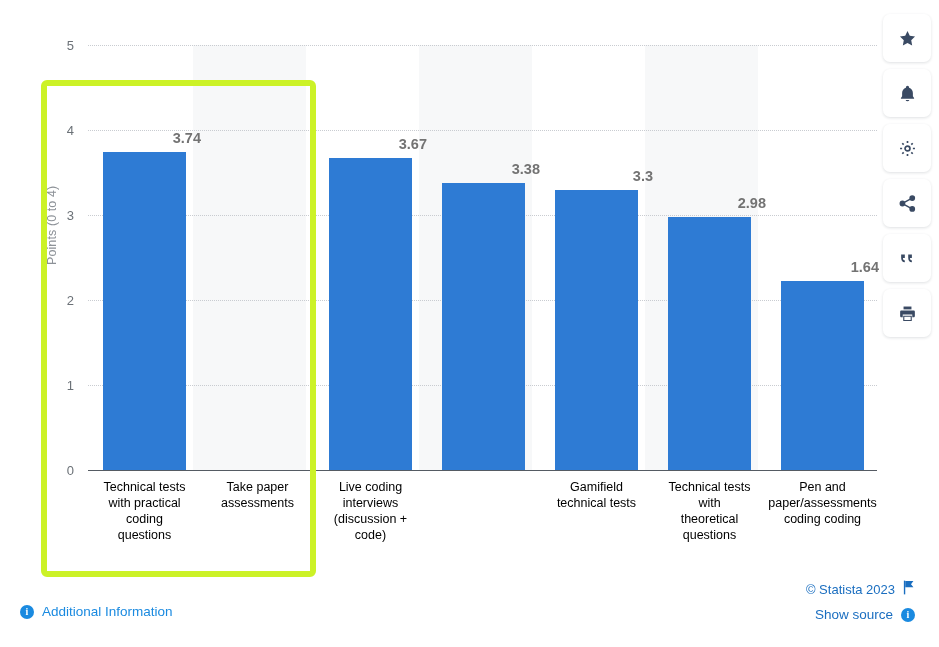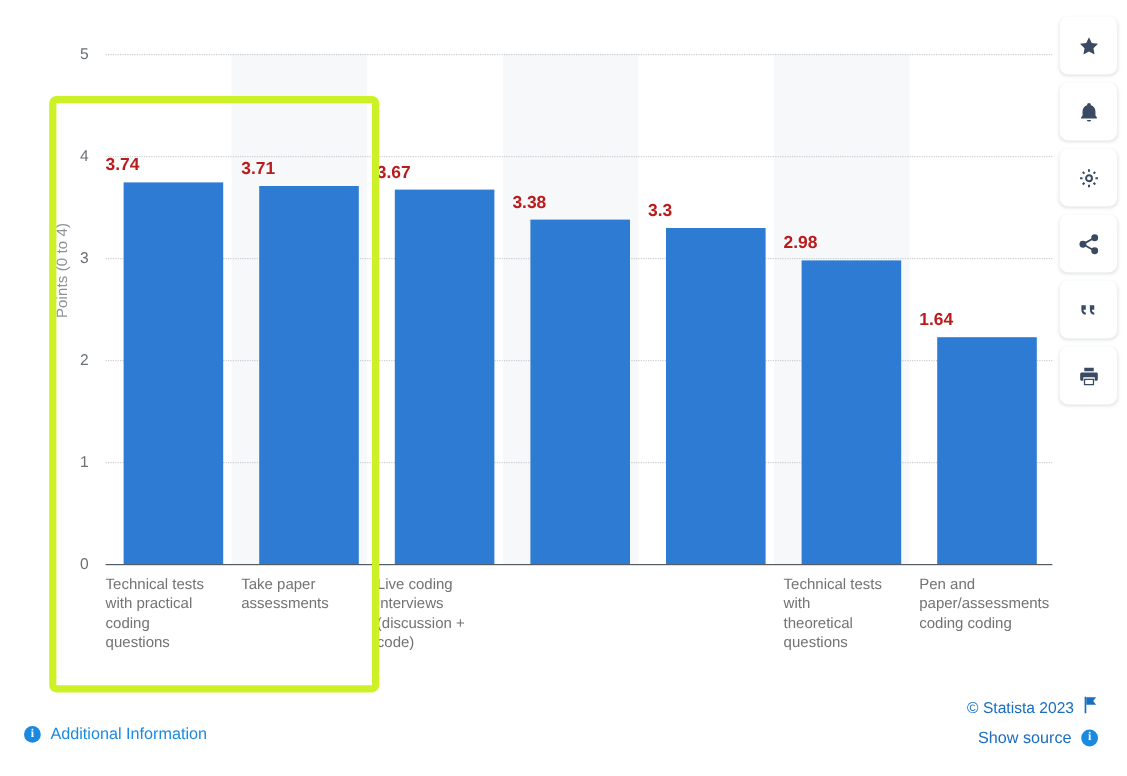--- a/index.html
+++ b/index.html
@@ -84,36 +84,36 @@
     position: absolute;
     bottom: 0;
     left: 15px;
     right: 15px;
     background: #2e7bd4;
   }
   .bar-value {
     position: absolute;
     left: 0;
     right: 0;
-    text-align: left;
+    text-align: right;
     font-size: 14.5px;
     font-weight: bold;
-    color: #b91c1c;
+    color: #737373;
     white-space: nowrap;
     margin-top: 42px;
   }
 
   
   .cat-label {
     position: absolute;
     top: 479px;
-    text-align: left;
+    text-align: center;
     font-size: 12.5px;
     line-height: 16px;
-    color: #737373;
+    color: #000000;
   }
 
   
   #highlight-box {
     position: absolute;
     left: 41px;
     top: 80px;
     width: 275px;
     height: 497px;
     border: 6px solid #ccf227;
@@ -219,24 +219,20 @@
     <div class="ytick" style="top:85px;">4</div>
     <div class="ytick" style="top:170px;">3</div>
     <div class="ytick" style="top:255px;">2</div>
     <div class="ytick" style="top:340px;">1</div>
     <div class="ytick" style="top:425px;">0</div>
 
     <div class="bar-col" style="left:0px;width:113px;">
       <div class="bar-value" style="bottom: 323.9px;">3.74</div>
       <div class="bar" style="height: 317.9px; background: rgb(46, 123, 212);"></div>
     </div>
-    <div class="bar-col" style="left:113px;width:113px;">
-      <div class="bar-value" style="bottom: 321.35px;">3.71</div>
-      <div class="bar" style="height: 315.35px; background: rgb(46, 123, 212);"></div>
-    </div>
     <div class="bar-col" style="left:226px;width:113px;">
       <div class="bar-value" style="bottom: 317.95px;">3.67</div>
       <div class="bar" style="height: 311.95px; background: rgb(46, 123, 212);"></div>
     </div>
     <div class="bar-col" style="left:339px;width:113px;">
       <div class="bar-value" style="bottom: 293.3px;">3.38</div>
       <div class="bar" style="height: 287.3px; background: rgb(46, 123, 212);"></div>
     </div>
     <div class="bar-col" style="left:452px;width:113px;">
       <div class="bar-value" style="bottom: 286.5px;">3.3</div>
@@ -260,20 +256,24 @@
     </div>
   <div class="cat-label" style="left:201px;width:113px;">
       <div>Take paper</div>
       <div>assessments</div>
     </div>
   <div class="cat-label" style="left:314px;width:113px;">
       <div>Live coding</div>
       <div>interviews</div>
       <div>(discussion +</div>
       <div>code)</div>
+    </div>
+  <div class="cat-label" style="left:540px;width:113px;">
+      <div>Gamifield</div>
+      <div>technical tests</div>
     </div>
   <div class="cat-label" style="left:653px;width:113px;">
       <div>Technical tests</div>
       <div>with</div>
       <div>theoretical</div>
       <div>questions</div>
     </div>
   <div class="cat-label" style="left:766px;width:113px;">
       <div>Pen and</div>
       <div>paper/assessments</div>

